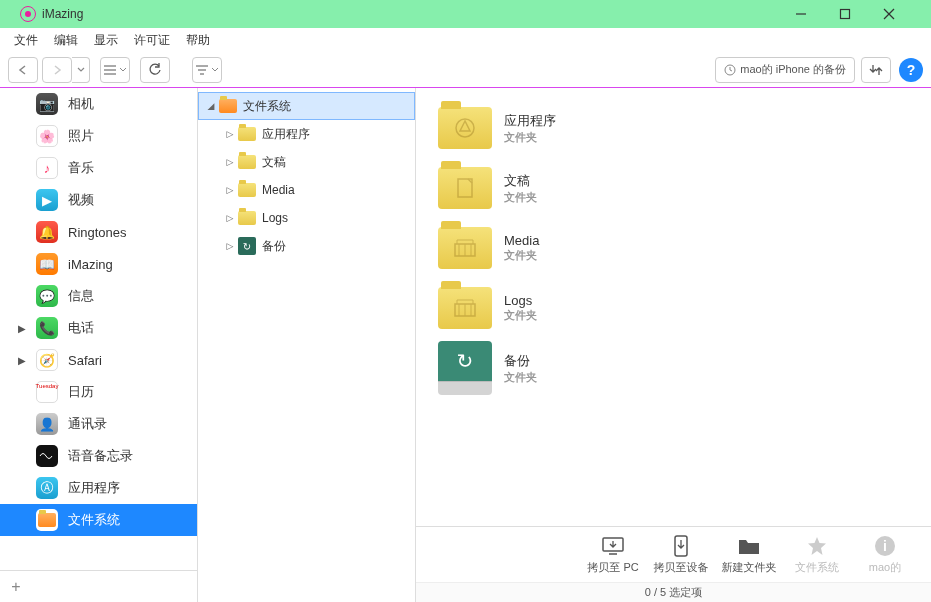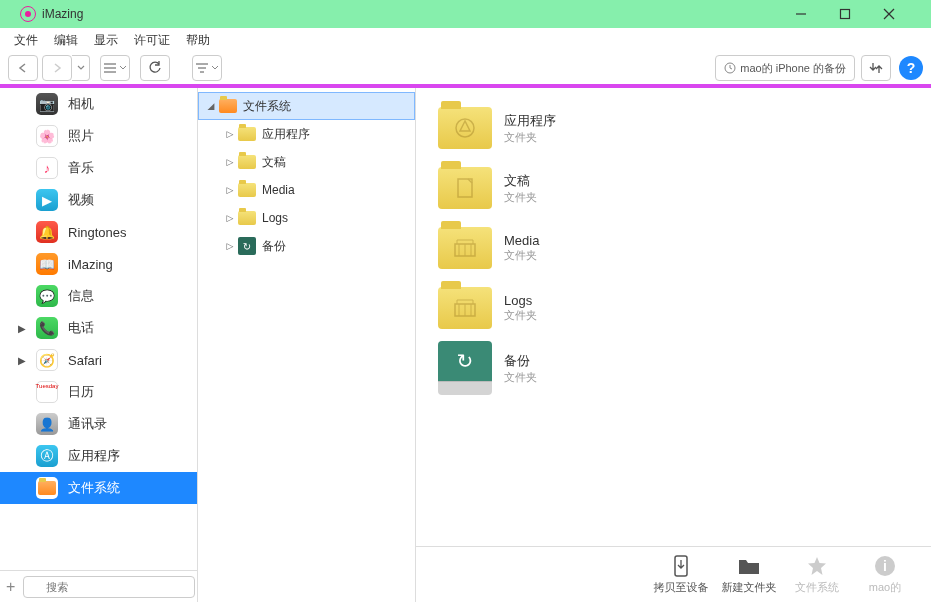--- a/index.html
+++ b/index.html
@@ -12,21 +12,21 @@
 .titlebar .title { font-size: 12px; color: #333; }
 .titlebar .spacer { flex: 1; }
 .titlebar .winbtn { width: 44px; height: 28px; display: flex; align-items: center; justify-content: center; cursor: pointer; }
 .titlebar .winbtn svg { stroke: #333; }
 
 
 .menubar { height: 24px; display: flex; align-items: center; padding: 0 6px; background: #fff; font-size: 12px; color: #333; }
 .menubar .menuitem { padding: 0 8px; cursor: pointer; }
 
 
-.toolbar { height: 36px; display: flex; align-items: center; padding: 0 8px; border-bottom: 4px solid #d946ef; background: #fff; }
+.toolbar { height: 36px; display: flex; align-items: center; padding: 0 8px; border-bottom: 1px solid #d946ef; background: #fff; }
 .toolbar .tbtn { height: 26px; min-width: 30px; border: 1px solid #ccc; border-radius: 4px; margin-right: 4px; display: flex; align-items: center; justify-content: center; background: #fff; cursor: pointer; }
 .toolbar .tbtn.narrow { min-width: 18px; border-left: none; border-radius: 0 4px 4px 0; margin-left: -4px; }
 .toolbar .tgroup { display: flex; }
 .toolbar .spacer { flex: 1; }
 .toolbar .backup-pill { height: 26px; border: 1px solid #ccc; border-radius: 4px; padding: 0 8px; display: flex; align-items: center; font-size: 11px; color: #555; margin-right: 6px; cursor: pointer; }
 .toolbar .backup-pill svg { margin-right: 4px; }
 .toolbar .helpbtn { width: 24px; height: 24px; border-radius: 50%; background: #1e88ff; color: #fff; display: flex; align-items: center; justify-content: center; font-size: 14px; font-weight: bold; margin-left: 4px; cursor: pointer; }
 
 
 .main { flex: 1; display: flex; overflow: hidden; }
@@ -58,21 +58,21 @@
 .folder-sm::before { content: ""; position: absolute; top: -3px; left: 1px; width: 7px; height: 4px; background: #e8c94a; border-radius: 1px 1px 0 0; }
 .backup-sm { width: 18px; height: 18px; background: #2a6b5a; border-radius: 2px; display: flex; align-items: center; justify-content: center; }
 .backup-sm::before { content: "↻"; color: #fff; font-size: 10px; }
 
 
 .content { flex: 1; display: flex; flex-direction: column; background: #fff; }
 .content-grid { flex: 1; padding: 16px 20px; display: flex; flex-wrap: wrap; align-content: flex-start; gap: 12px 40px; }
 .grid-item { width: 225px; display: flex; align-items: center; cursor: pointer; }
 .grid-item .gicon { width: 58px; height: 48px; margin-right: 10px; display: flex; align-items: center; justify-content: center; }
 .grid-item .gtext .gname { font-size: 13px; color: #333; }
-.grid-item .gtext .gtype { font-size: 11px; color: #999; }
+.grid-item .gtext .gtype { font-size: 11px; color: #999; font-weight: bold; }
 
 
 .folder-lg { width: 54px; height: 42px; background: linear-gradient(#f5e27a, #e8c94a); border-radius: 4px; position: relative; display: flex; align-items: center; justify-content: center; }
 .folder-lg::before { content: ""; position: absolute; top: -6px; left: 3px; width: 20px; height: 8px; background: #e8c94a; border-radius: 2px 2px 0 0; }
 .folder-lg svg { opacity: 0.4; }
 
 
 .backup-lg { width: 54px; height: 54px; display: flex; flex-direction: column; }
 .backup-lg .disk-top { flex: 1; background: #3a8a75; border-radius: 4px 4px 0 0; display: flex; align-items: center; justify-content: center; color: #fff; font-size: 20px; }
 .backup-lg .disk-bot { height: 14px; background: #d4d4d4; border-radius: 0 0 4px 4px; border-top: 1px solid #bbb; }
@@ -247,39 +247,40 @@
             <div style="font-size:6px;color:#d00">Tuesday</div>
             <div style="font-size:12px;line-height:1">29</div>
           </div>
           <span>日历</span>
         </div>
       <div class="side-item">
           <div class="icon ic-contacts">👤</div>
           <span>通讯录</span>
         </div>
       <div class="side-item">
+          <div class="icon ic-voice">
+            <svg width="16" height="10">
+              <path d="M1 5 Q4 0 7 5 T13 5" stroke="#fff" fill="none"></path>
+            </svg>
+          </div>
+          <span>语音备忘录</span>
+        </div>
+      <div class="side-item">
           <div class="icon ic-appstore">Ⓐ</div>
           <span>应用程序</span>
         </div>
       <div class="side-item selected">
           <div class="icon ic-fs-sel">
             <div class="folder-sm" style="background:linear-gradient(#ffb060,#ff8a20)"></div>
           </div>
           <span>文件系统</span>
         </div>
     </div>
     <div class="sidebar-footer">
       <div class="plus">+</div>
-      <div class="search-wrap">
-        <svg width="12" height="12">
-            <circle cx="5" cy="5" r="4" fill="none" stroke="#aaa"></circle>
-            <line x1="8" y1="8" x2="11" y2="11" stroke="#aaa"></line>
-          </svg>
-        <input class="search" placeholder="搜索" style="">
-      </div>
     </div>
   </div>
 
   <div class="tree">
     <div class="tree-item root selected">
       <span class="exp">◢</span>
       <span class="ticon">
           <div class="folder-sm" style="background:linear-gradient(#ffb060,#ff8a20)"></div>
         </span>
       <span>文件系统</span>
@@ -395,20 +396,30 @@
         <div class="gtext">
             <div class="gname">备份</div>
             <div class="gtype">文件夹</div>
           </div>
       </div>
     </div>
 
     <div class="bottombar">
       <div class="bitem">
           <div class="bicon">
+            <svg width="24" height="20">
+              <rect x="2" y="2" width="20" height="13" rx="1" fill="none" stroke="#555" stroke-width="1.5"></rect>
+              <line x1="8" y1="18" x2="16" y2="18" stroke="#555" stroke-width="1.5"></line>
+              <path d="M12 5 L12 11 M9 8 L12 11 L15 8" fill="none" stroke="#555" stroke-width="1.3"></path>
+            </svg>
+          </div>
+          <span>拷贝至 PC</span>
+        </div>
+      <div class="bitem">
+          <div class="bicon">
             <svg width="16" height="22">
               <rect x="2" y="1" width="12" height="20" rx="2" fill="none" stroke="#555" stroke-width="1.5"></rect>
               <path d="M8 5 L8 13 M5 10 L8 13 L11 10" fill="none" stroke="#555" stroke-width="1.3"></path>
             </svg>
           </div>
           <span>拷贝至设备</span>
         </div>
       <div class="bitem">
           <div class="bicon">
             <svg width="24" height="20">
@@ -429,15 +440,18 @@
           <div class="bicon">
             <svg width="22" height="22">
               <circle cx="11" cy="11" r="10" fill="#ccc"></circle>
               <text x="11" y="16" text-anchor="middle" fill="#fff" font-size="14" font-weight="bold">i</text>
             </svg>
           </div>
           <span>mao的</span>
         </div>
     </div>
 
+    <div class="statusbar">
+      <span>0 / 5 选定项</span>
+    </div>
   </div>
 
 </div>
 
 </body></html>

